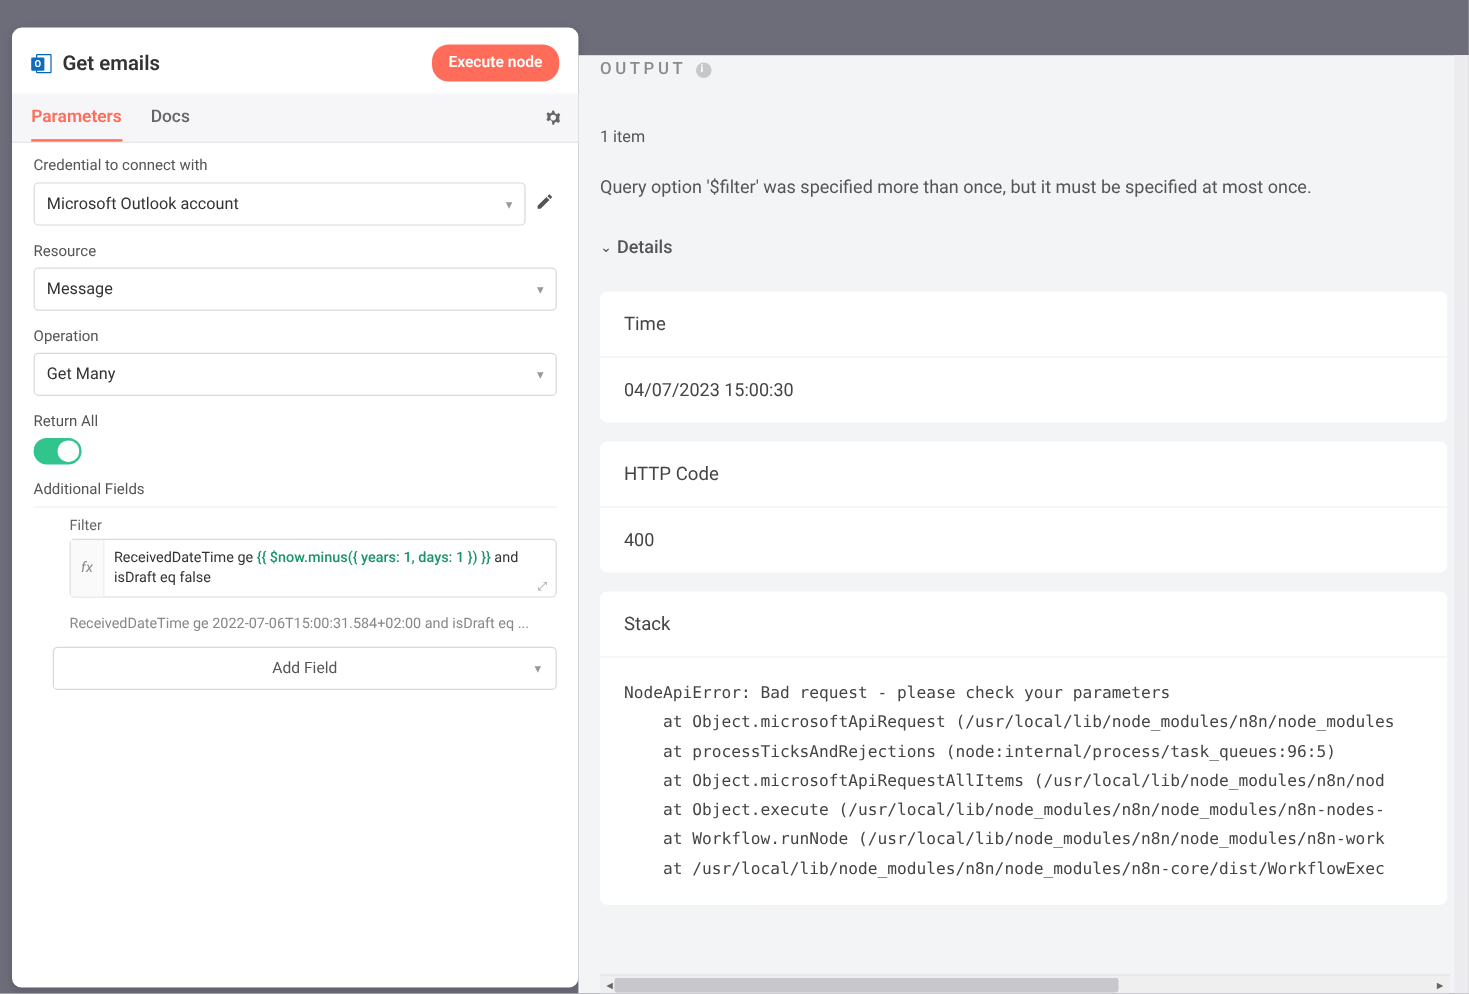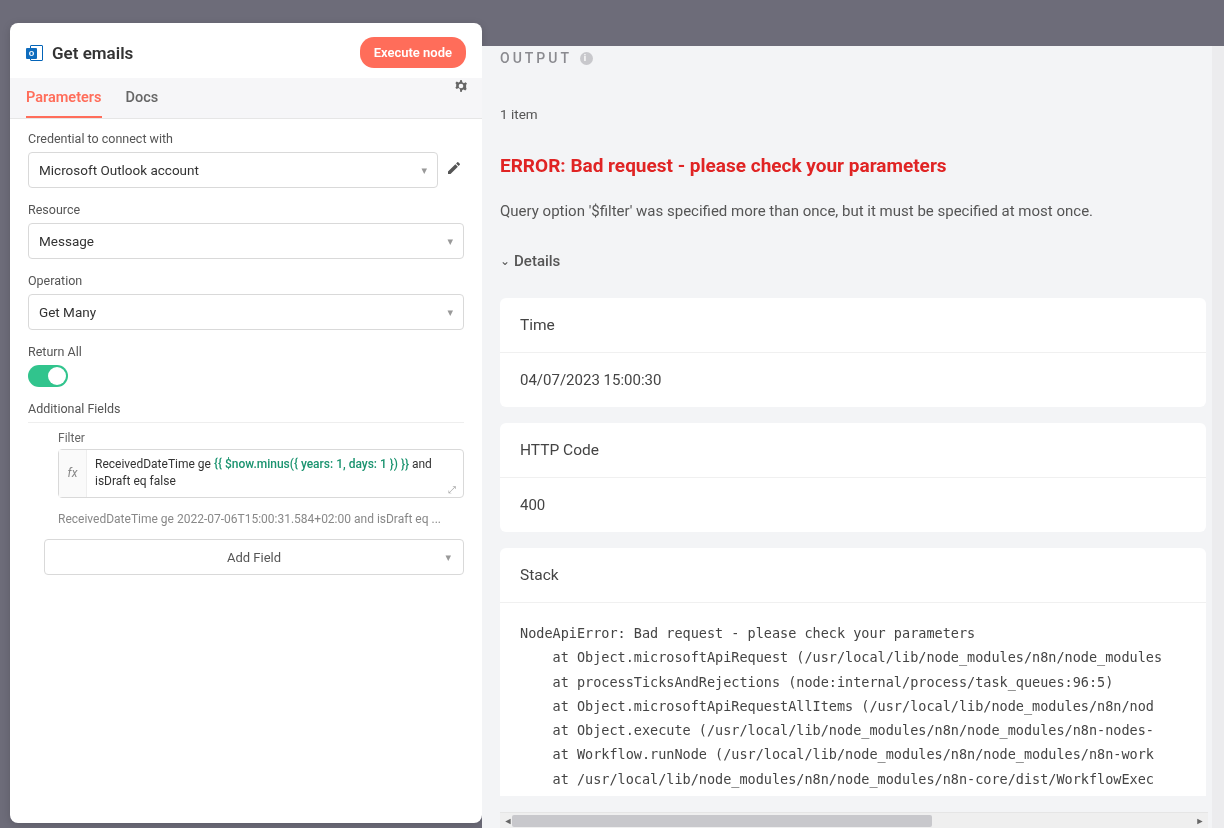--- a/index.html
+++ b/index.html
@@ -7,21 +7,21 @@
 
   .left-panel { position: absolute; left: 10px; top: 23px; width: 472px; height: 800px; background: #fff; border-radius: 8px; box-shadow: 0 2px 8px rgba(0,0,0,0.15); display: flex; flex-direction: column; }
   .lp-header { display: flex; align-items: center; justify-content: space-between; padding: 14px 16px 10px 16px; }
   .lp-title-group { display: flex; align-items: center; gap: 8px; }
   .outlook-icon { width: 18px; height: 18px; position: relative; }
   .outlook-icon .box { position:absolute; left:4px; top:1px; width:13px; height:16px; border:1px solid #0364b8; background:#fff; border-radius:1px;}
   .outlook-icon .o { position:absolute; left:0; top:4px; width:11px; height:11px; background:#0f6cbd; color:#fff; font-size:8px; font-weight:700; display:flex; align-items:center; justify-content:center; border-radius:1px;}
   .lp-title { font-size: 17px; font-weight: 600; color: #333; }
   .execute-btn { background: #ff6d5a; color: #fff; border: none; border-radius: 14px; padding: 8px 14px; font-size: 13px; font-weight: 600; cursor: pointer; }
 
-  .tabs-row { display:flex; align-items:flex-start; border-bottom: 1px solid #e6e6e6; background:#f6f6f8; border-radius:0; }
+  .tabs-row { display:flex; align-items:center; border-bottom: 1px solid #e6e6e6; background:#f6f6f8; border-radius:0; }
   .tabs { display:flex; gap:24px; padding: 0 16px; flex:1;}
   .tab { padding: 11px 0 10px 0; font-size:14.5px; color:#666; cursor:pointer; border-bottom:2px solid transparent; font-weight:500;}
   .tab.active { color:#ff6d5a; border-bottom-color:#ff6d5a; font-weight:600;}
   .gear { width:34px; display:flex; align-items:center; justify-content:center; color:#666; cursor:pointer; padding-right:8px;}
 
   .lp-body { padding: 12px 18px; overflow-y:auto; flex:1; }
   .field-row { margin-bottom: 14px; }
   .field-label { font-size: 12.5px; color:#555; margin-bottom:6px; display:block;}
   .select-wrap { display:flex; align-items:center; gap:8px; }
   .select-box { flex:1; position:relative; border:1px solid #d9d9d9; border-radius:4px; height:36px; display:flex; align-items:center; padding:0 10px; background:#fff; cursor:pointer;}
@@ -155,21 +155,20 @@
   </div>
 </div>
 
 <div class="right-panel">
   <div class="rp-inner">
     <div class="output-title">
       <span>OUTPUT</span>
       <span class="info-dot">i</span>
     </div>
     <div class="item-count">1 item</div>
-    <div class="error-title">ERROR: Bad request - please check your parameters</div>
     <div class="error-sub">Query option '$filter' was specified more than once, but it must be specified at most once.</div>
     <div class="details-toggle">
       <span class="caret">⌄</span>
       <span>Details</span>
     </div>
 
     <div class="cards">
       <div class="card">
         <div class="card-h">Time</div>
         <div class="card-b">04/07/2023 15:00:30</div>

